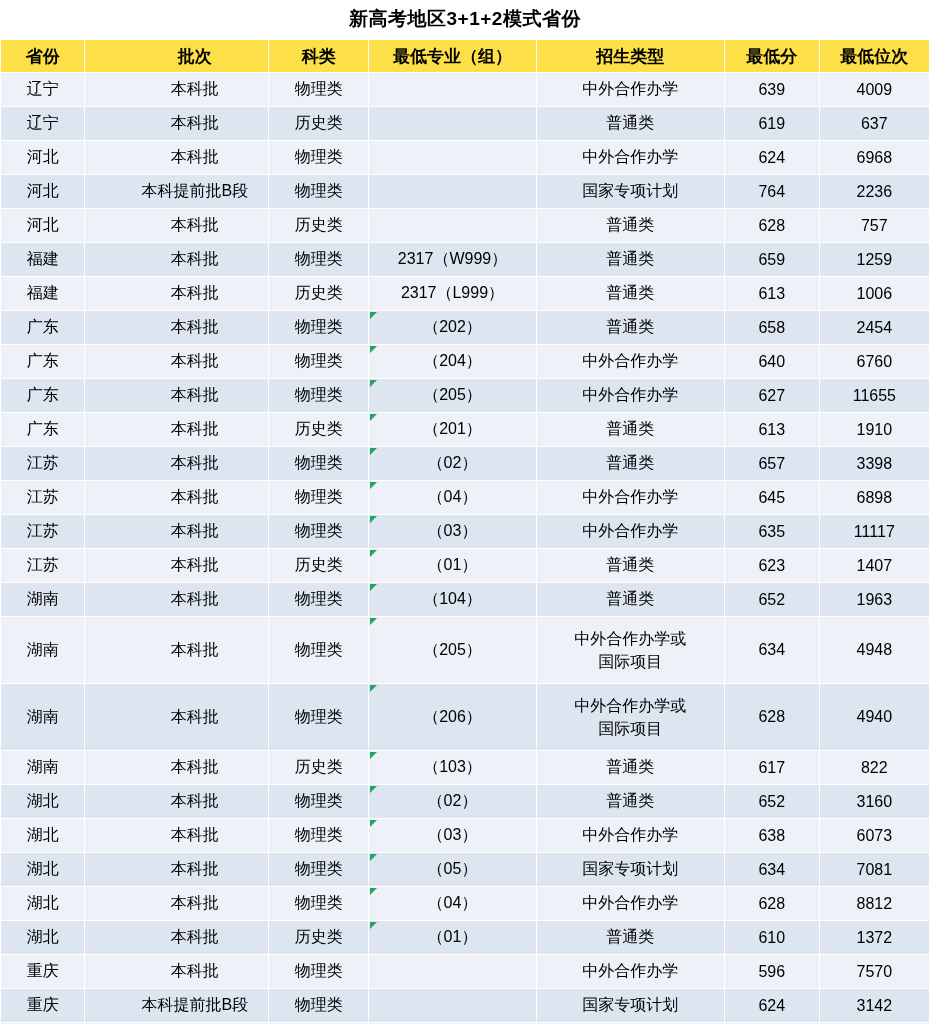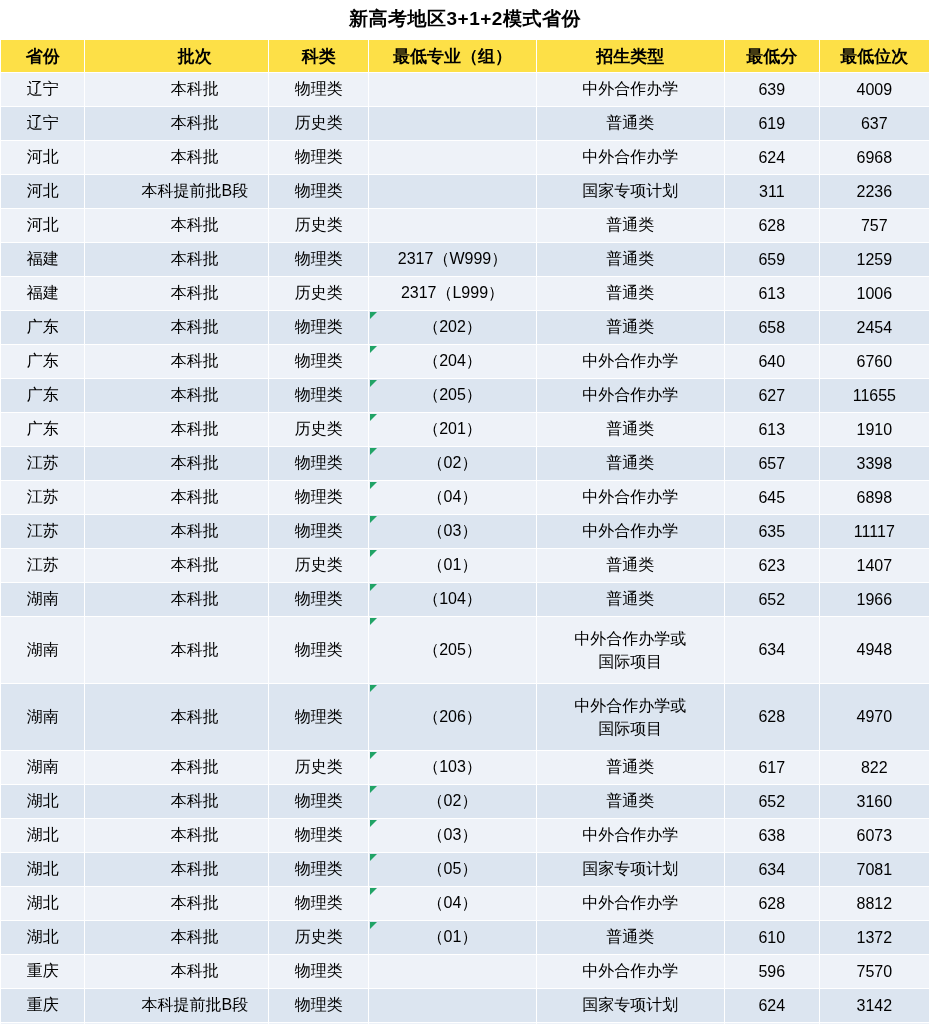--- a/index.html
+++ b/index.html
@@ -118,21 +118,21 @@
           <td class="col4">中外合作办学</td>
           <td class="col5">624</td>
           <td class="col6">6968</td>
         </tr>
         <tr class="even">
           <td class="col0">河北</td>
           <td class="col1">本科提前批B段</td>
           <td class="col2">物理类</td>
           <td class="col3 majorcell"></td>
           <td class="col4">国家专项计划</td>
-          <td class="col5">311</td>
+          <td class="col5">764</td>
           <td class="col6">2236</td>
         </tr>
         <tr class="odd">
           <td class="col0">河北</td>
           <td class="col1">本科批</td>
           <td class="col2">历史类</td>
           <td class="col3 majorcell"></td>
           <td class="col4">普通类</td>
           <td class="col5">628</td>
           <td class="col6">757</td>
@@ -227,21 +227,21 @@
           <td class="col5">623</td>
           <td class="col6">1407</td>
         </tr>
         <tr class="even">
           <td class="col0">湖南</td>
           <td class="col1">本科批</td>
           <td class="col2">物理类</td>
           <td class="col3 majorcell mark">（104）</td>
           <td class="col4">普通类</td>
           <td class="col5">652</td>
-          <td class="col6">1966</td>
+          <td class="col6">1963</td>
         </tr>
         <tr class="odd">
           <td class="col0 tall">湖南</td>
           <td class="col1 tall">本科批</td>
           <td class="col2 tall">物理类</td>
           <td class="col3 tall majorcell mark">（205）</td>
           <td class="col4 tall two-line">
             <span>中外合作办学或</span>
             <span>国际项目</span>
           </td>
@@ -251,21 +251,21 @@
         <tr class="even">
           <td class="col0 tall">湖南</td>
           <td class="col1 tall">本科批</td>
           <td class="col2 tall">物理类</td>
           <td class="col3 tall majorcell mark">（206）</td>
           <td class="col4 tall two-line">
             <span>中外合作办学或</span>
             <span>国际项目</span>
           </td>
           <td class="col5 tall">628</td>
-          <td class="col6 tall">4970</td>
+          <td class="col6 tall">4940</td>
         </tr>
         <tr class="odd">
           <td class="col0">湖南</td>
           <td class="col1">本科批</td>
           <td class="col2">历史类</td>
           <td class="col3 majorcell mark">（103）</td>
           <td class="col4">普通类</td>
           <td class="col5">617</td>
           <td class="col6">822</td>
         </tr>

